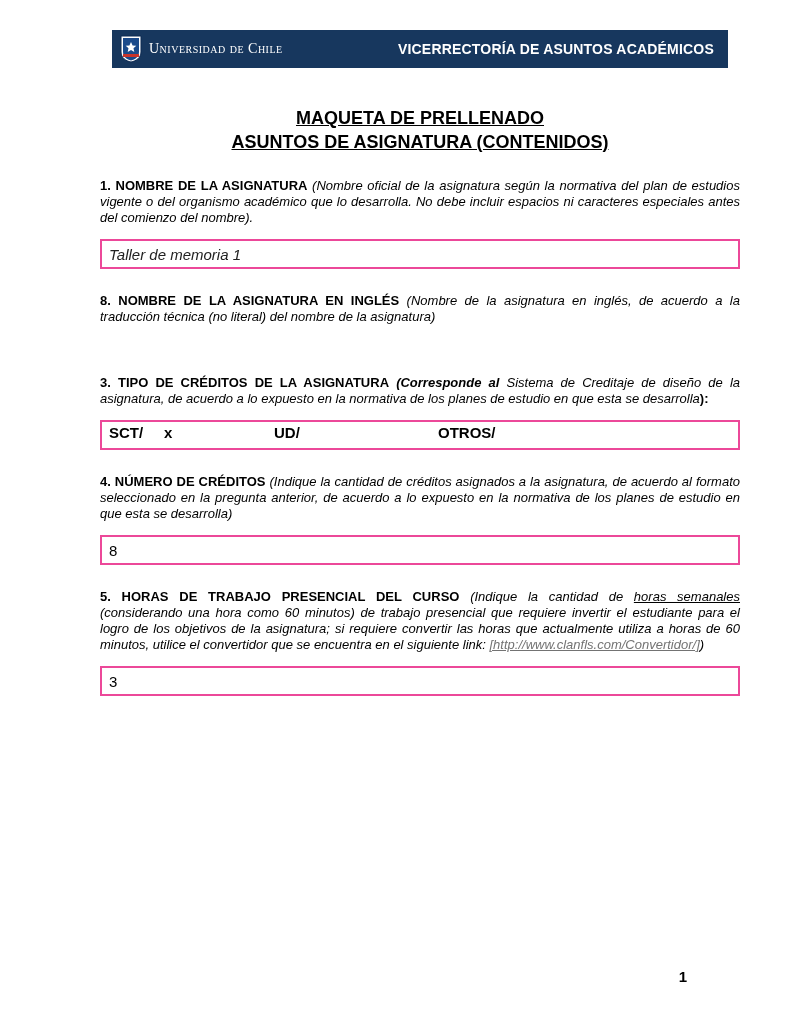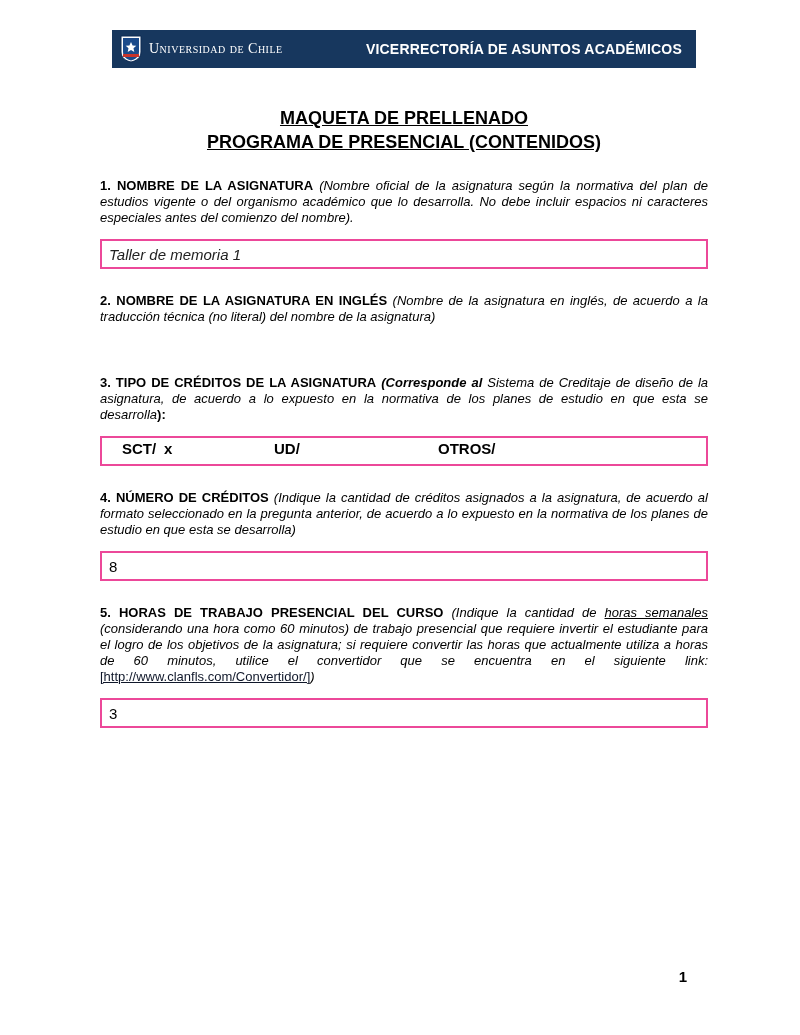--- a/index.html
+++ b/index.html
@@ -6,21 +6,21 @@
   .page {
     position: relative;
     width: 800px;
     height: 1035px;
     margin: 0 auto;
     background: #ffffff;
     font-family: "Liberation Sans", sans-serif;
     color: #000;
     overflow: hidden;
   }
-  .content { padding: 30px 92px 0 100px; }
+  .content { padding: 30px 60px 0 100px; }
 
   
   .header-bar {
     height: 38px;
     margin: 0 12px;
     background: #17375E;
     display: flex;
     align-items: center;
     justify-content: space-between;
     padding: 0 14px 0 8px;
@@ -73,28 +73,29 @@
     height: 24px;
     padding: 1px 7px;
     font-size: 15px;
     display: flex;
     align-items: center;
     background: #fff;
   }
   .field.italic-val { font-style: italic; color: #222; }
   .sct-field { position: relative; font-weight: bold; display: block; }
   .sct-field span { position: absolute; top: 2px; }
-  .sct-pos-1 { left: 20px; }
+  .sct-pos-1 { left: 7px; }
   .sct-pos-2 { left: 62px; }
   .sct-pos-3 { left: 172px; }
   .sct-pos-4 { left: 336px; }
 
   a.doc-link {
-    color: #0f172a;
+    color: #737373;
     text-decoration: underline;
+    font-style: italic;
     cursor: pointer;
   }
 
   .page-number {
     position: absolute;
     right: 113px;
     bottom: 50px;
     font-size: 15px;
     font-weight: bold;
   }
@@ -114,33 +115,33 @@
           <path d="M11 7 l1.6 3.4 3.7 0.4 -2.8 2.5 0.8 3.6 -3.3 -1.9 -3.3 1.9 0.8 -3.6 -2.8 -2.5 3.7 -0.4 Z" fill="#ffffff"></path>
           <rect x="3" y="19" width="16" height="3" fill="#c8332a"></rect>
         </svg>
         <span class="logo-text">Universidad de Chile</span>
       </div>
       <span class="header-right">VICERRECTORÍA DE ASUNTOS ACADÉMICOS</span>
     </div>
 
     <div class="doc-title">
       <div class="t-line">MAQUETA DE PRELLENADO</div>
-      <div class="t-line">PROGRAMA DE PRESENCIAL (CONTENIDOS)</div>
+      <div class="t-line">ASUNTOS DE ASIGNATURA (CONTENIDOS)</div>
     </div>
 
     <p class="section">
       <span class="h">1. NOMBRE DE LA ASIGNATURA</span>
       <span class="d">(Nombre oficial de la asignatura según la normativa del plan de estudios vigente o del organismo académico que lo desarrolla. No debe incluir espacios ni caracteres especiales antes del comienzo del nombre).</span>
     </p>
     <div class="field italic-val">
       <span>Taller de memoria 1</span>
     </div>
 
     <p class="section">
-      <span class="h">2. NOMBRE DE LA ASIGNATURA EN INGLÉS</span>
+      <span class="h">8. NOMBRE DE LA ASIGNATURA EN INGLÉS</span>
       <span class="d">(Nombre de la asignatura en inglés, de acuerdo a la traducción técnica (no literal) del nombre de la asignatura)</span>
     </p>
 
     <p class="section mt-lg">
       <span class="h">3. TIPO DE CRÉDITOS DE LA ASIGNATURA</span>
       <span class="bi">(Corresponde al</span>
       <span class="d">Sistema de Creditaje de diseño de la asignatura, de acuerdo a lo expuesto en la normativa de los planes de estudio en que esta se desarrolla</span><span class="h">):</span>
     </p>
     <div class="field sct-field">
       <span class="sct-pos-1">SCT/</span>

